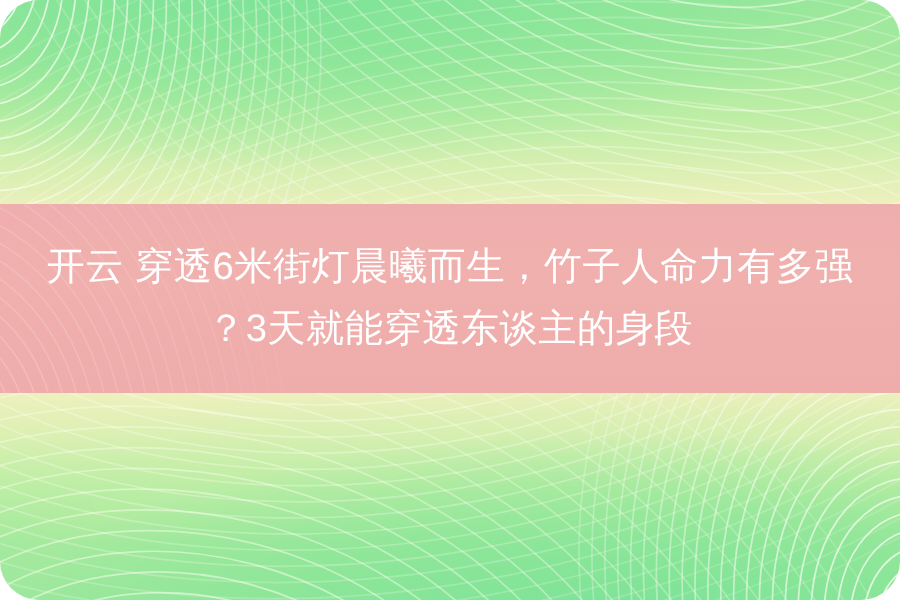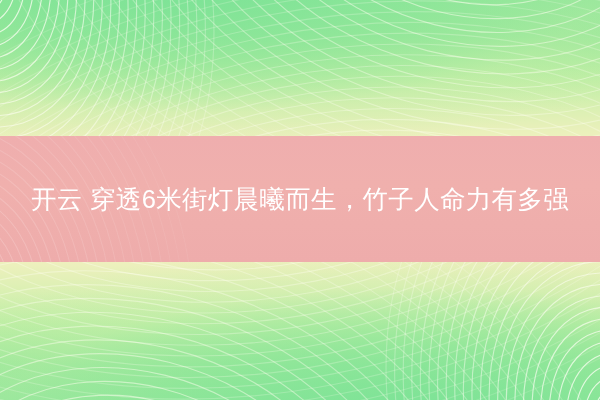--- a/index.html
+++ b/index.html
@@ -6,20 +6,21 @@
     margin: 0;
     padding: 0;
     background: #ffffff;
   }
   #banner {
     position: relative;
     width: 600px;
     height: 400px;
     overflow: hidden;
     font-family: "Liberation Sans", "DejaVu Sans", sans-serif;
+    border-radius: 26px;
   }
 
   
   .half {
     position: absolute;
     left: 0;
     width: 600px;
     height: 200px;
     overflow: hidden;
   }
@@ -332,15 +333,16 @@
             <ellipse class="ring" cx="-40" cy="150" rx="211" ry="263.75" transform="rotate(-14 -40 150)" opacity="0.307"></ellipse>
             <ellipse class="ring" cx="-40" cy="150" rx="220" ry="275" transform="rotate(-14 -40 150)" opacity="0.279"></ellipse>
             <ellipse class="ring" cx="-40" cy="150" rx="229" ry="286.25" transform="rotate(-14 -40 150)" opacity="0.250"></ellipse>
           </g>
       </svg>
     </div>
   </div>
 
   <div id="headline">
     <div class="line1">开云 穿透6米街灯晨曦而生，竹子人命力有多强</div>
+    <div class="line2">？3天就能穿透东谈主的身段</div>
   </div>
 
 </div>
 
 </body></html>

